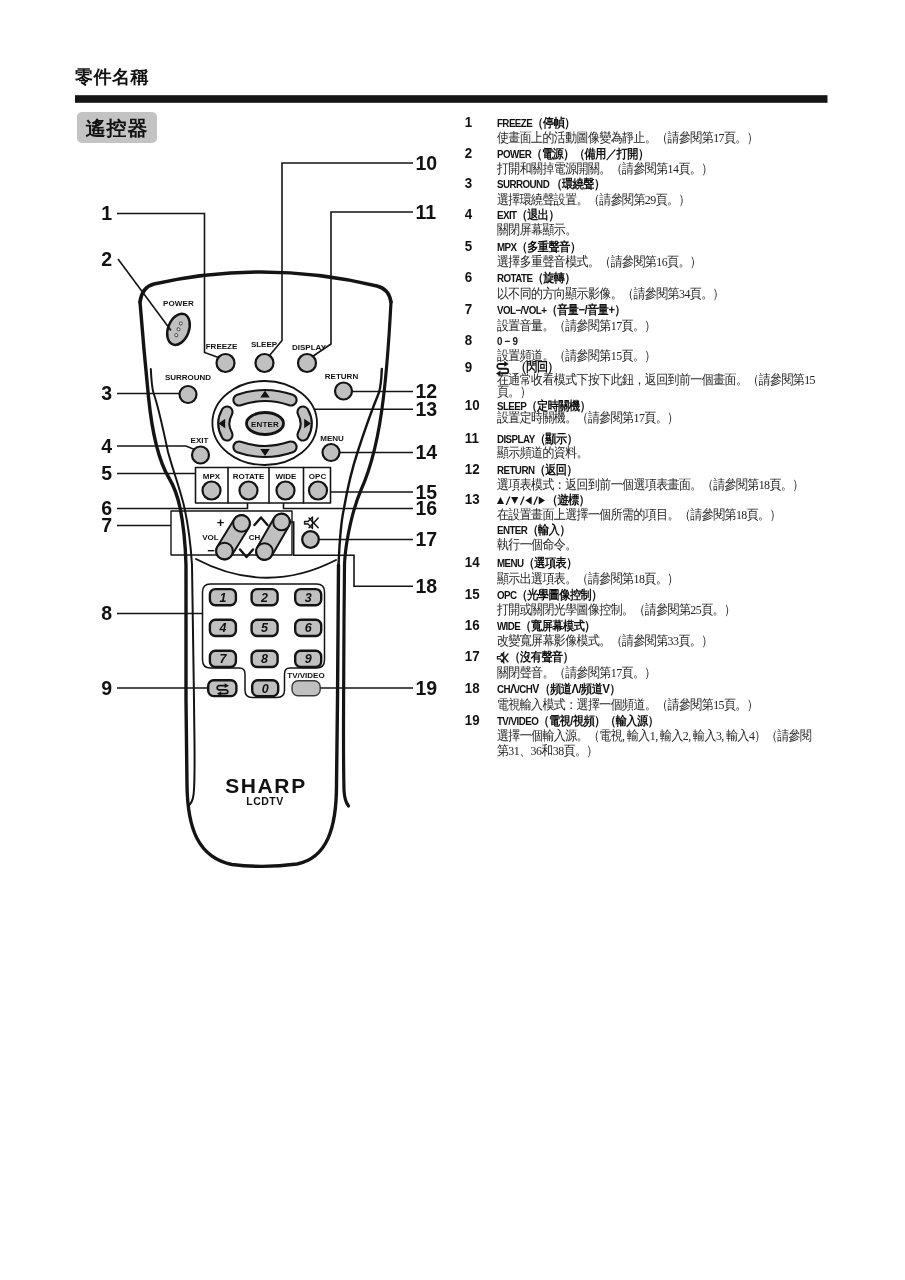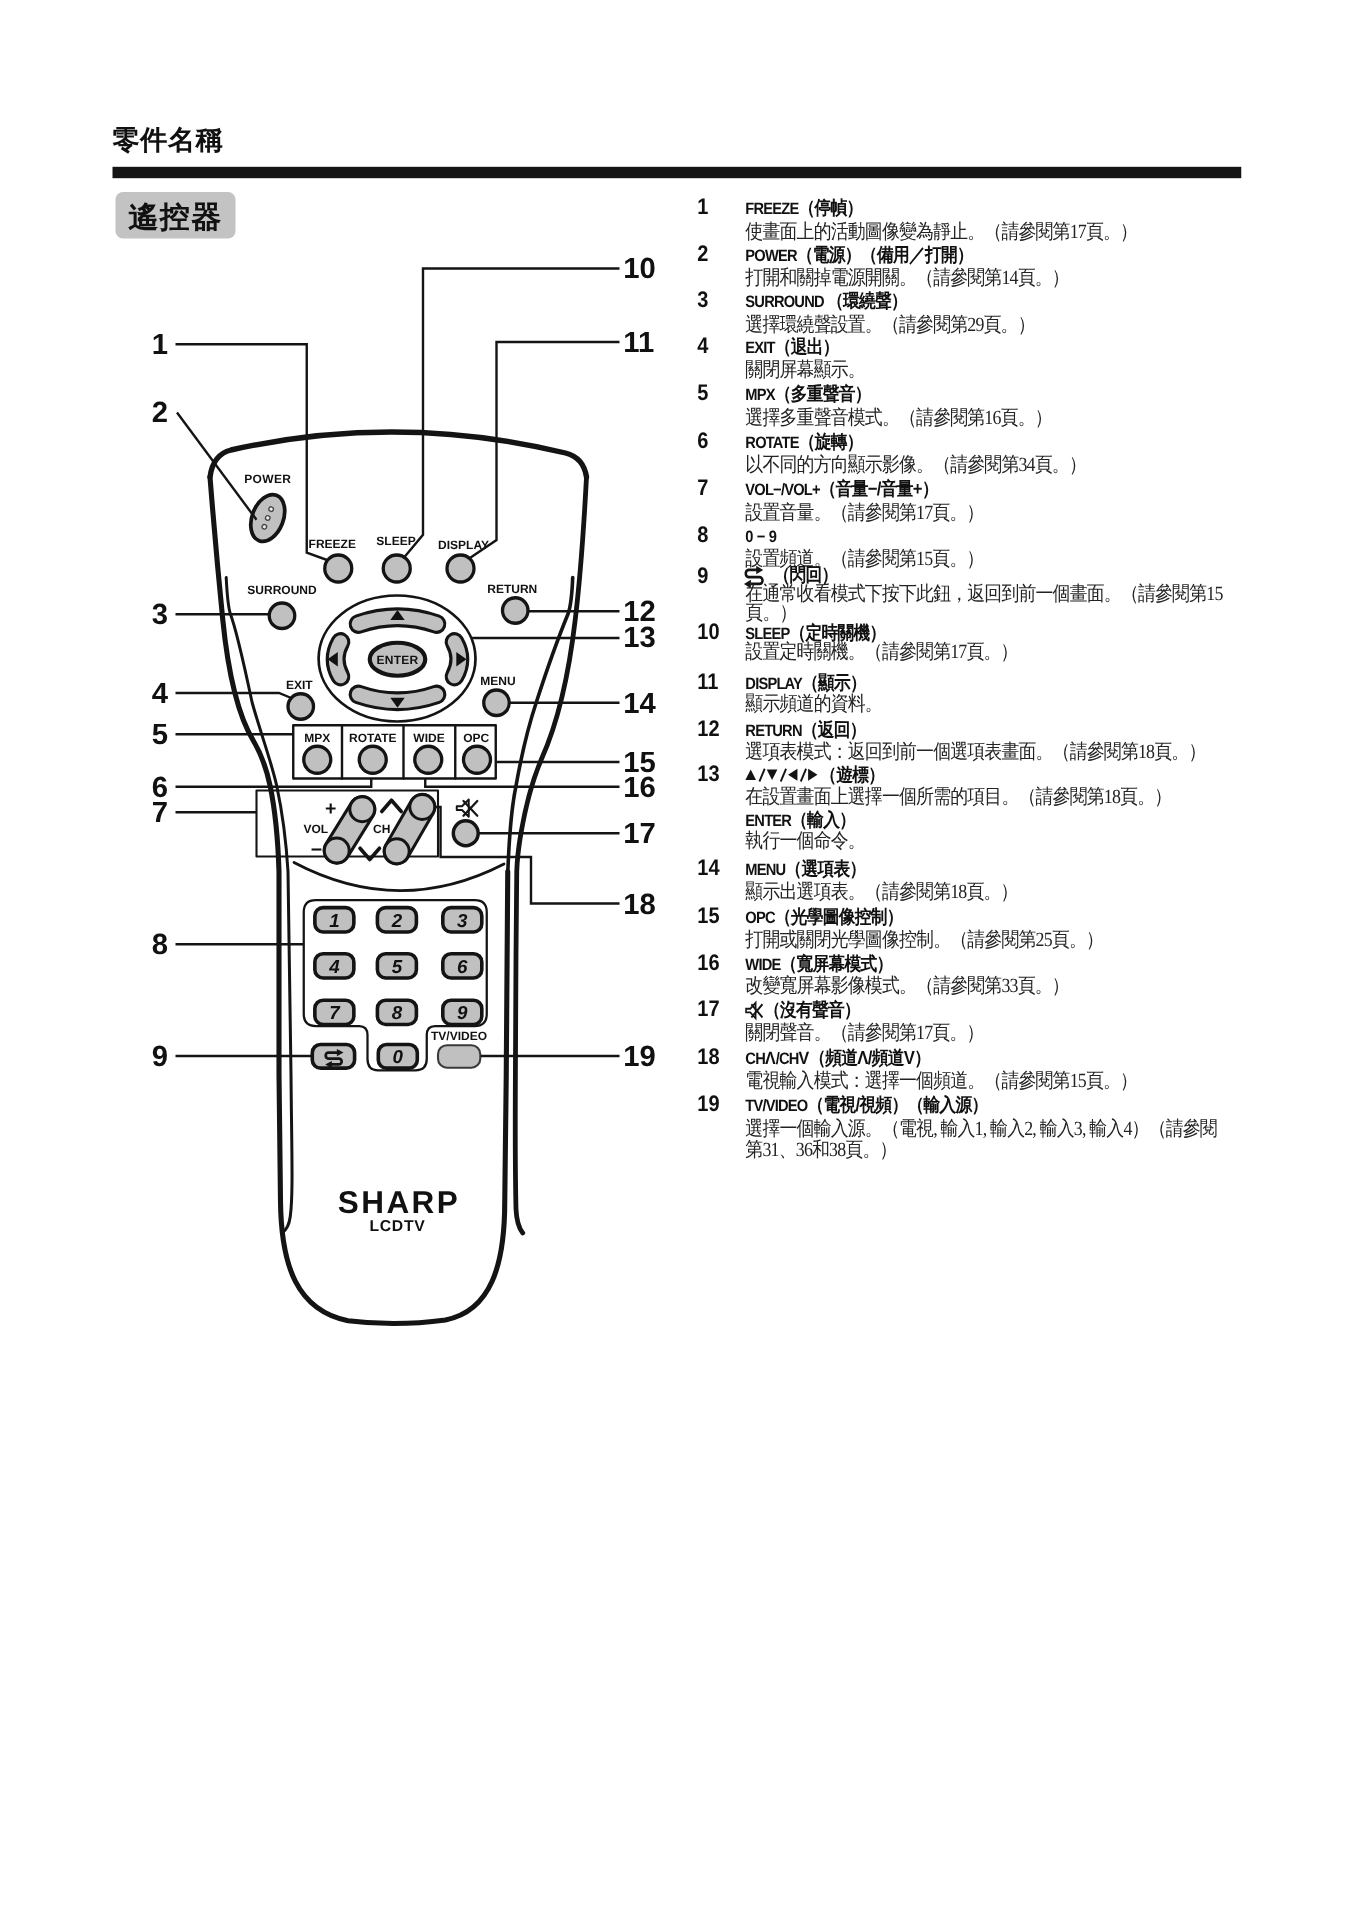--- a/index.html
+++ b/index.html
@@ -1,17 +1,17 @@
 <!DOCTYPE html>
 <html><head>
 <meta charset="utf-8">
 <style>
 html,body{margin:0;padding:0;background:#fff;}
 #page{position:relative;width:905px;height:979px;background:#fff;overflow:hidden;
-font-family:"Liberation Sans",sans-serif;margin-top:16px;}
+font-family:"Liberation Sans",sans-serif;}
 svg{position:absolute;left:0;top:0;}
 text{fill:#111;}
 .lt{font-family:"Liberation Sans",sans-serif;font-weight:bold;}
 .ct{font-family:"Liberation Sans",sans-serif;font-weight:bold;}
 .ds{font-family:"Liberation Serif",serif;fill:#232323;font-size:13.4px;letter-spacing:-0.6px;}
 .num{font-family:"Liberation Sans",sans-serif;font-weight:bold;font-size:15px;}
 .co{font-family:"Liberation Sans",sans-serif;font-weight:bold;font-size:19.5px;}
 .bl{font-family:"Liberation Sans",sans-serif;font-weight:bold;font-size:8px;}
 .dg{font-family:"Liberation Sans",sans-serif;font-weight:bold;font-style:italic;font-size:12.5px;}
 </style>

